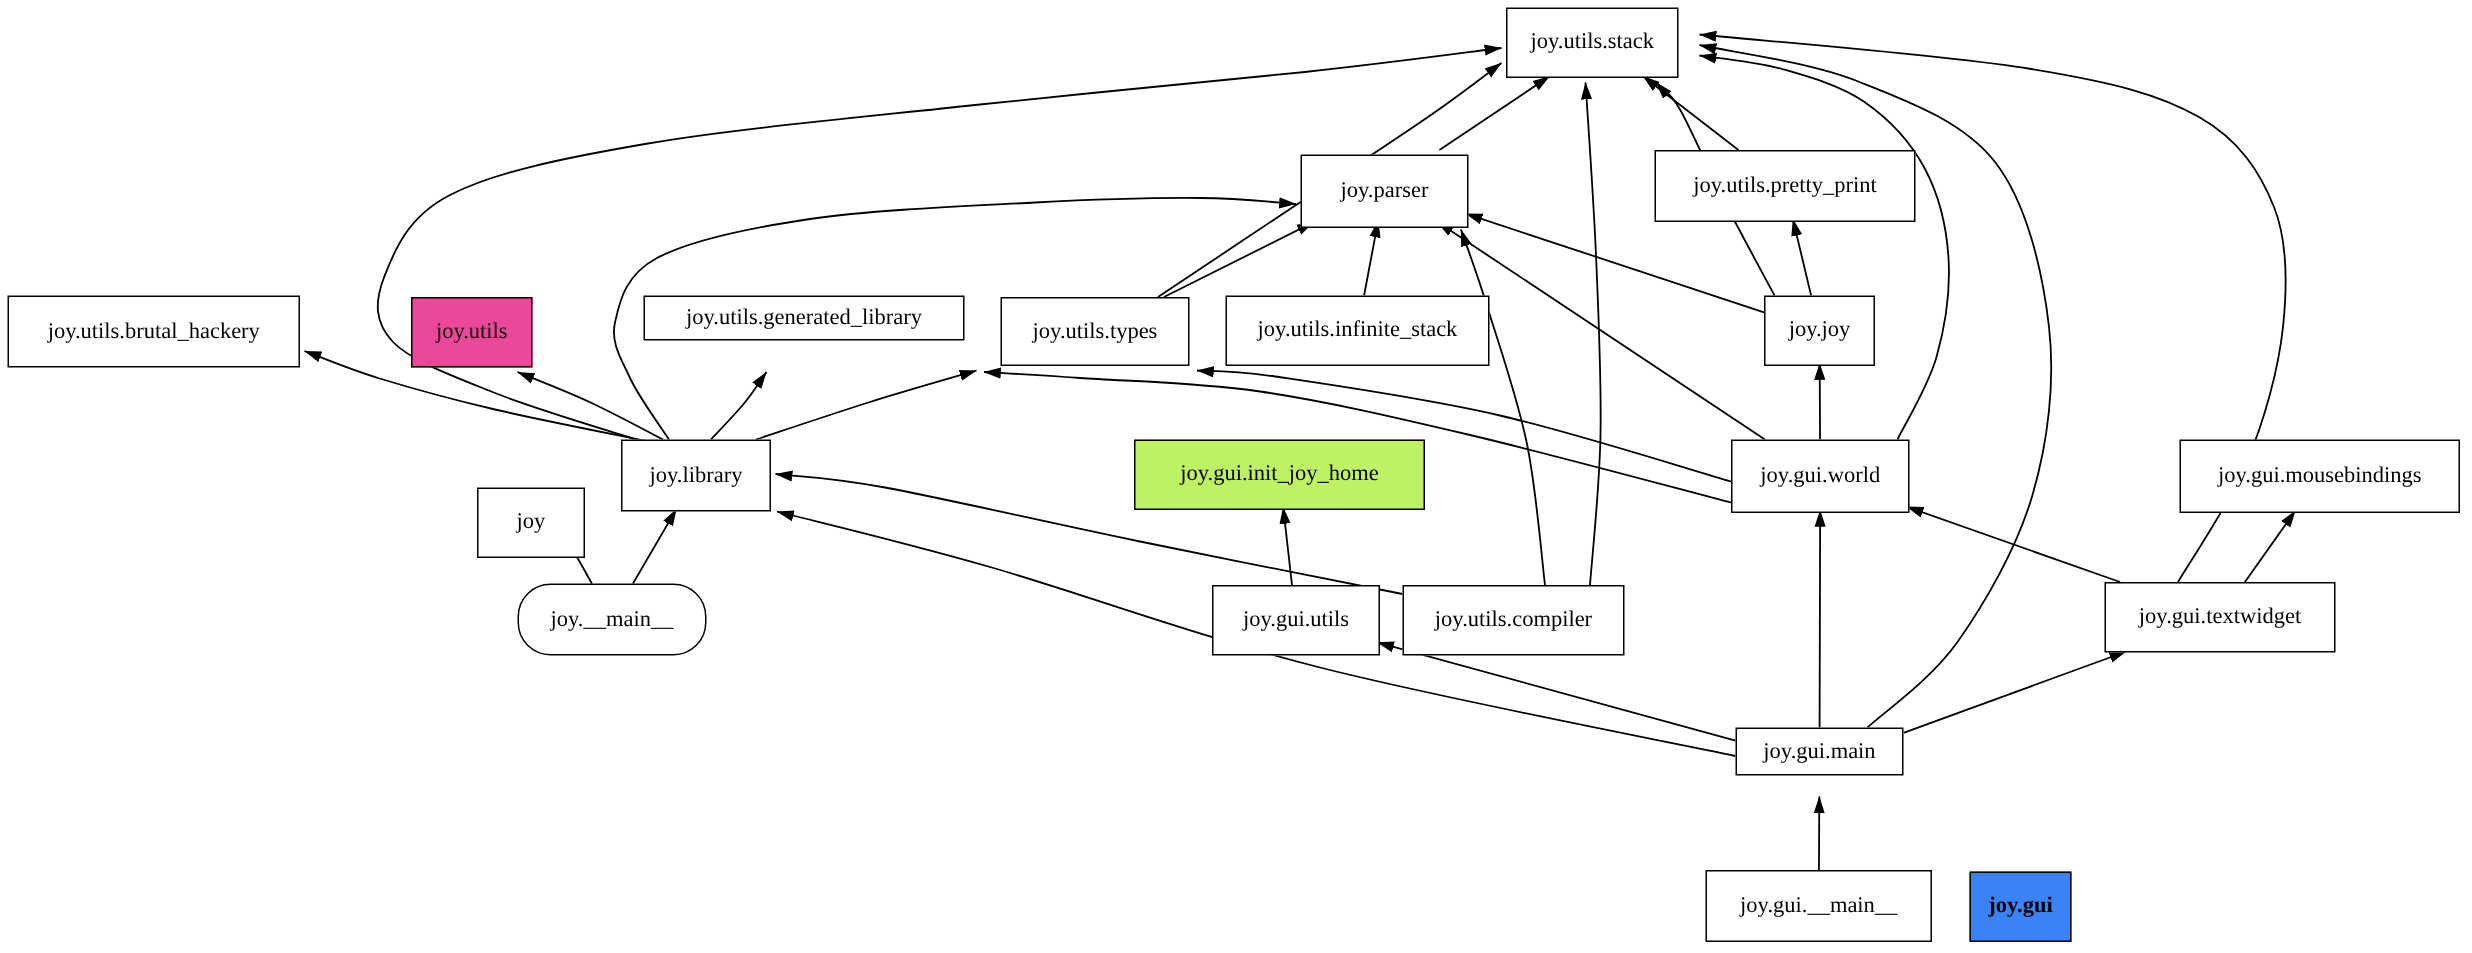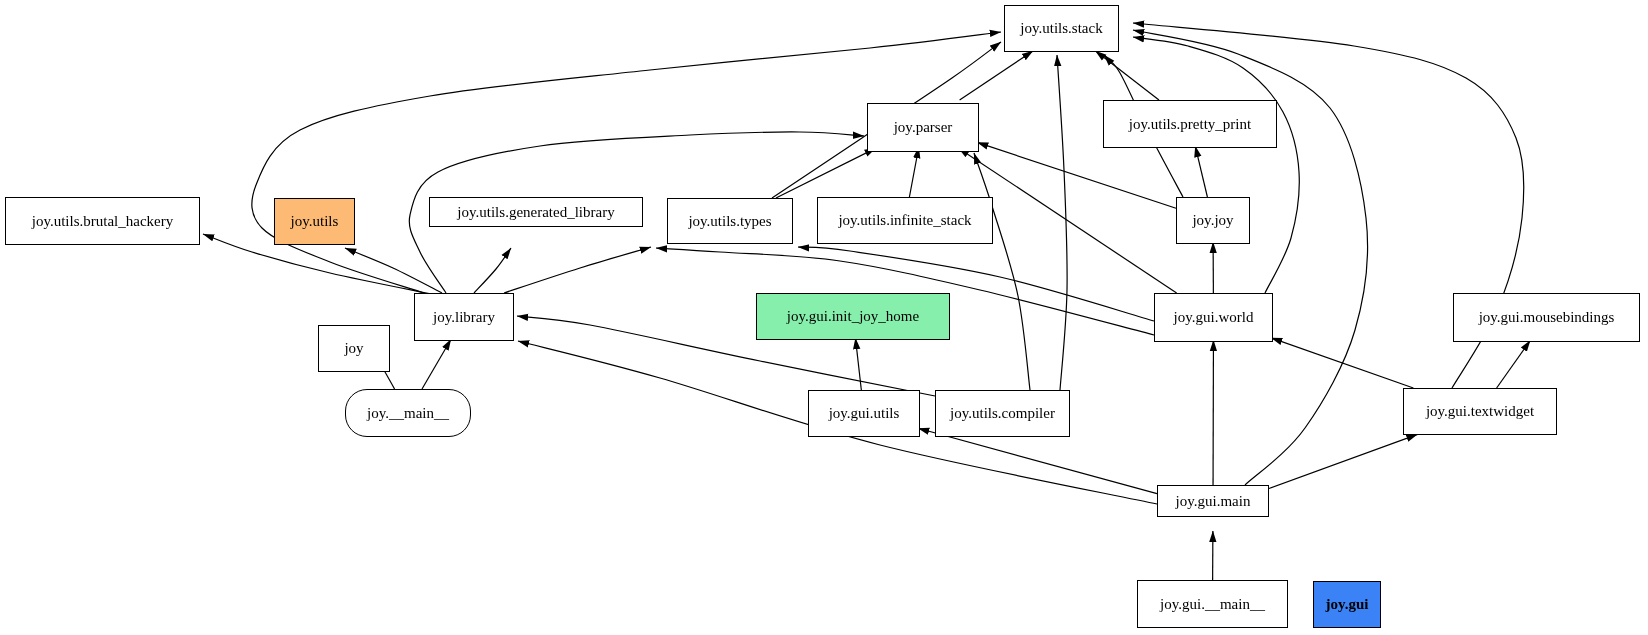--- a/index.html
+++ b/index.html
@@ -64,34 +64,34 @@
         <path d="M1213.0626631853786,485 L1213.4412532459082,340.0000068171089" fill="none" stroke="#000000" stroke-width="1.2" marker-end="url(#arrow)"></path>
         <path d="M1157,493.67621776504296 L918.0709194999037,428.29591063679317" fill="none" stroke="#000000" stroke-width="1.2" marker-end="url(#arrow)"></path>
         <path d="M1157,504 C1110.8,494.2 962.8,466.0 880,445 C797.2,424.0 720.3,395.3 660,378 C599.7,360.7 541.7,347.2 518,341" fill="none" stroke="#000000" stroke-width="1.2" marker-end="url(#arrow)"></path>
         <path d="M1269,488.55056179775283 L1417.5248145119285,434.31397222879013" fill="none" stroke="#000000" stroke-width="1.2" marker-end="url(#arrow)"></path>
         <path d="M1245,485 C1255.0,475.5 1286.7,453.8 1305,428 C1323.3,402.2 1344.8,365.0 1355,330 C1365.2,295.0 1370.2,255.0 1366,218 C1361.8,181.0 1351.3,135.3 1330,108 C1308.7,80.7 1270.8,67.0 1238,54 C1205.2,41.0 1150.5,34.0 1133,30" fill="none" stroke="#000000" stroke-width="1.2" marker-end="url(#arrow)"></path>
         <path d="M1212.6263157894737,580 L1212.884210380525,531.0000277002555" fill="none" stroke="#000000" stroke-width="1.2" marker-end="url(#arrow)"></path>
       </g>
   </svg>
   <div>
       <div class="node" style="left: 5px; top: 197px; width: 195px; height: 48px; background: rgb(255, 255, 255); border-color: rgb(0, 0, 0);">joy.utils.brutal_hackery</div>
-      <div class="node" style="left: 274px; top: 198px; width: 81px; height: 47px; background: #fdba74; border-color: rgb(0, 0, 0);">joy.utils</div>
+      <div class="node" style="left: 274px; top: 198px; width: 81px; height: 47px; background: #ec4899; border-color: rgb(0, 0, 0);">joy.utils</div>
       <div class="node" style="left: 429px; top: 197px; width: 214px; height: 30px; background: rgb(255, 255, 255); border-color: rgb(0, 0, 0);">joy.utils.generated_library</div>
       <div class="node" style="left: 667px; top: 198px; width: 126px; height: 46px; background: rgb(255, 255, 255); border-color: rgb(0, 0, 0);">joy.utils.types</div>
       <div class="node" style="left: 817px; top: 197px; width: 176px; height: 47px; background: rgb(255, 255, 255); border-color: rgb(0, 0, 0);">joy.utils.infinite_stack</div>
       <div class="node" style="left: 867px; top: 103px; width: 112px; height: 49px; background: rgb(255, 255, 255); border-color: rgb(0, 0, 0);">joy.parser</div>
       <div class="node" style="left: 1004px; top: 5px; width: 115px; height: 47px; background: rgb(255, 255, 255); border-color: rgb(0, 0, 0);">joy.utils.stack</div>
       <div class="node" style="left: 1103px; top: 100px; width: 174px; height: 48px; background: rgb(255, 255, 255); border-color: rgb(0, 0, 0);">joy.utils.pretty_print</div>
       <div class="node" style="left: 1176px; top: 197px; width: 74px; height: 47px; background: rgb(255, 255, 255); border-color: rgb(0, 0, 0);">joy.joy</div>
       <div class="node" style="left: 1154px; top: 293px; width: 119px; height: 49px; background: rgb(255, 255, 255); border-color: rgb(0, 0, 0);">joy.gui.world</div>
       <div class="node" style="left: 1453px; top: 293px; width: 187px; height: 49px; background: rgb(255, 255, 255); border-color: rgb(0, 0, 0);">joy.gui.mousebindings</div>
       <div class="node" style="left: 1403px; top: 388px; width: 154px; height: 47px; background: rgb(255, 255, 255); border-color: rgb(0, 0, 0);">joy.gui.textwidget</div>
       <div class="node" style="left: 318px; top: 293px; width: 72px; height: 47px; background: rgb(255, 255, 255); border-color: rgb(0, 0, 0); margin-top: 32px;">joy</div>
       <div class="node" style="left: 414px; top: 293px; width: 100px; height: 48px; background: rgb(255, 255, 255); border-color: rgb(0, 0, 0);">joy.library</div>
       <div class="node" style="left: 345px; top: 389px; width: 126px; height: 48px; background: rgb(255, 255, 255); border-color: rgb(0, 0, 0); border-radius: 22px;">joy.__main__</div>
-      <div class="node" style="left: 756px; top: 293px; width: 194px; height: 47px; background: #86efac; border-color: rgb(0, 0, 0);">joy.gui.init_joy_home</div>
+      <div class="node" style="left: 756px; top: 293px; width: 194px; height: 47px; background: #bef264; border-color: rgb(0, 0, 0);">joy.gui.init_joy_home</div>
       <div class="node" style="left: 808px; top: 390px; width: 112px; height: 47px; background: rgb(255, 255, 255); border-color: rgb(0, 0, 0);">joy.gui.utils</div>
-      <div class="node" style="left: 935px; top: 390px; width: 135px; height: 47px; background: rgb(255, 255, 255); border-color: rgb(0, 0, 0);">joy.utils.compiler</div>
+      <div class="node" style="left: 935px; top: 390px; width: 148px; height: 47px; background: rgb(255, 255, 255); border-color: rgb(0, 0, 0);">joy.utils.compiler</div>
       <div class="node" style="left: 1157px; top: 485px; width: 112px; height: 32px; background: rgb(255, 255, 255); border-color: rgb(0, 0, 0);">joy.gui.main</div>
       <div class="node" style="left: 1137px; top: 580px; width: 151px; height: 48px; background: rgb(255, 255, 255); border-color: rgb(0, 0, 0);">joy.gui.__main__</div>
       <div class="node" style="left: 1313px; top: 581px; width: 68px; height: 47px; background: #3b82f6; border-color: rgb(0, 0, 0); font-weight: bold;">joy.gui</div>
     </div>
 </div>
 
 </body></html>

